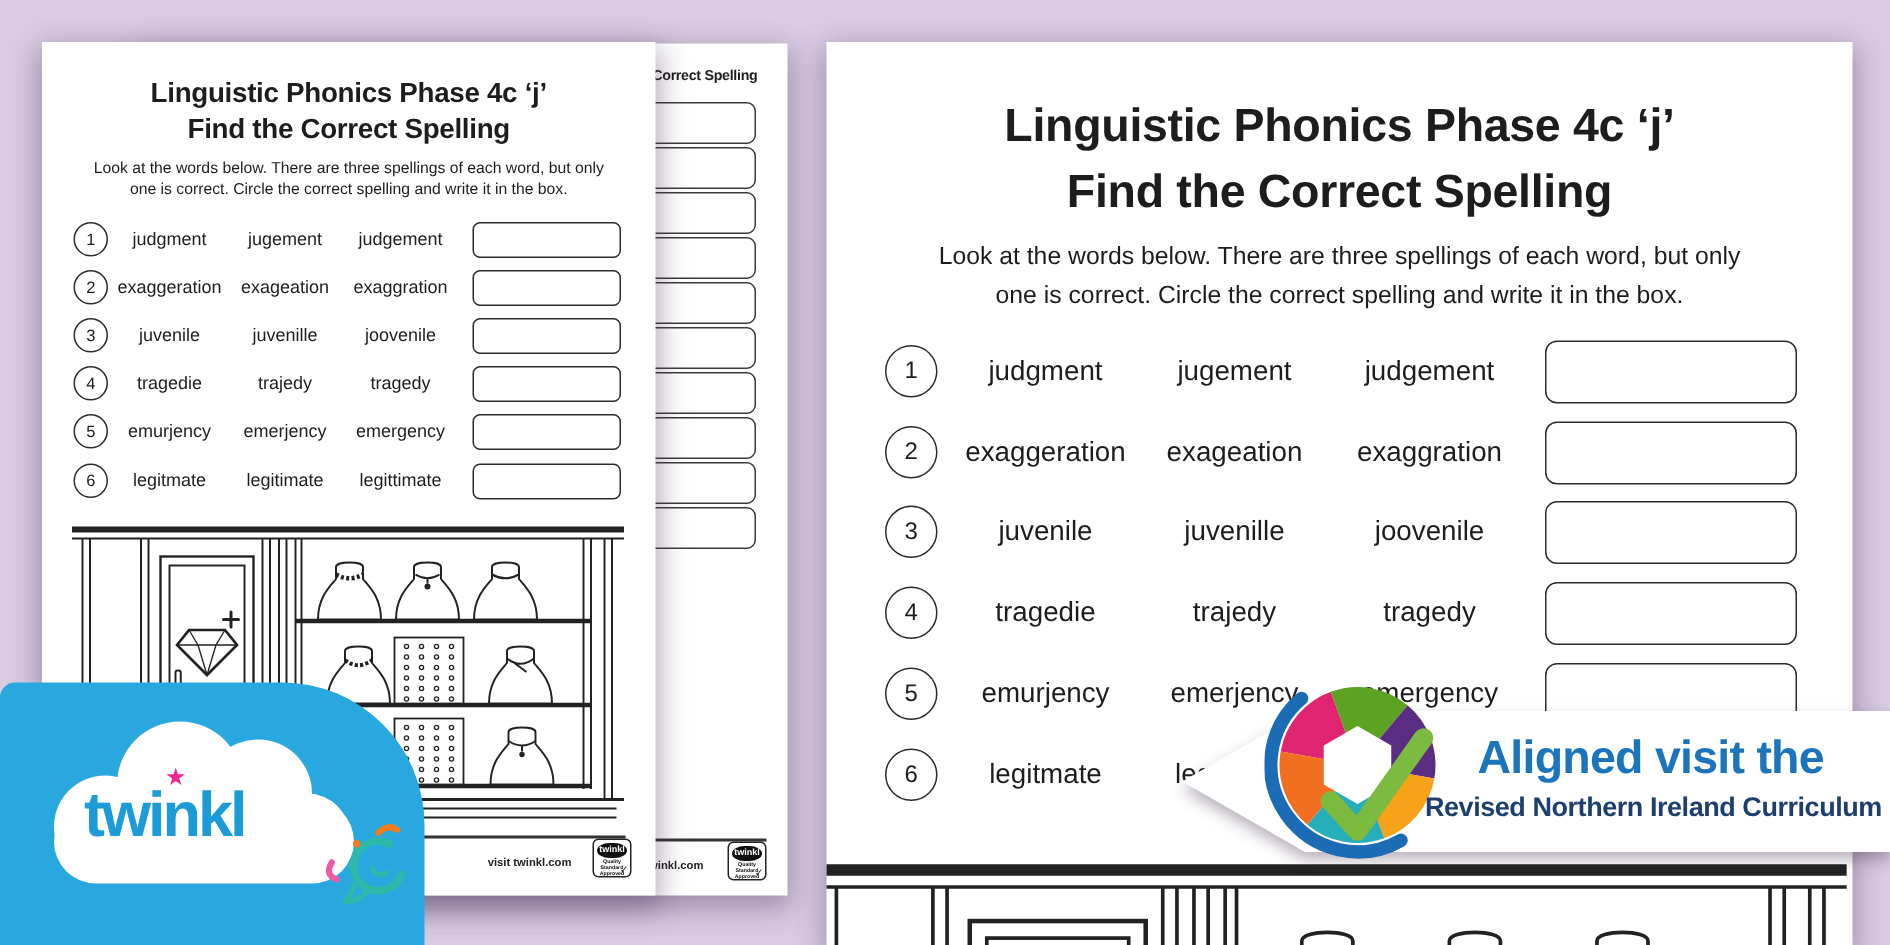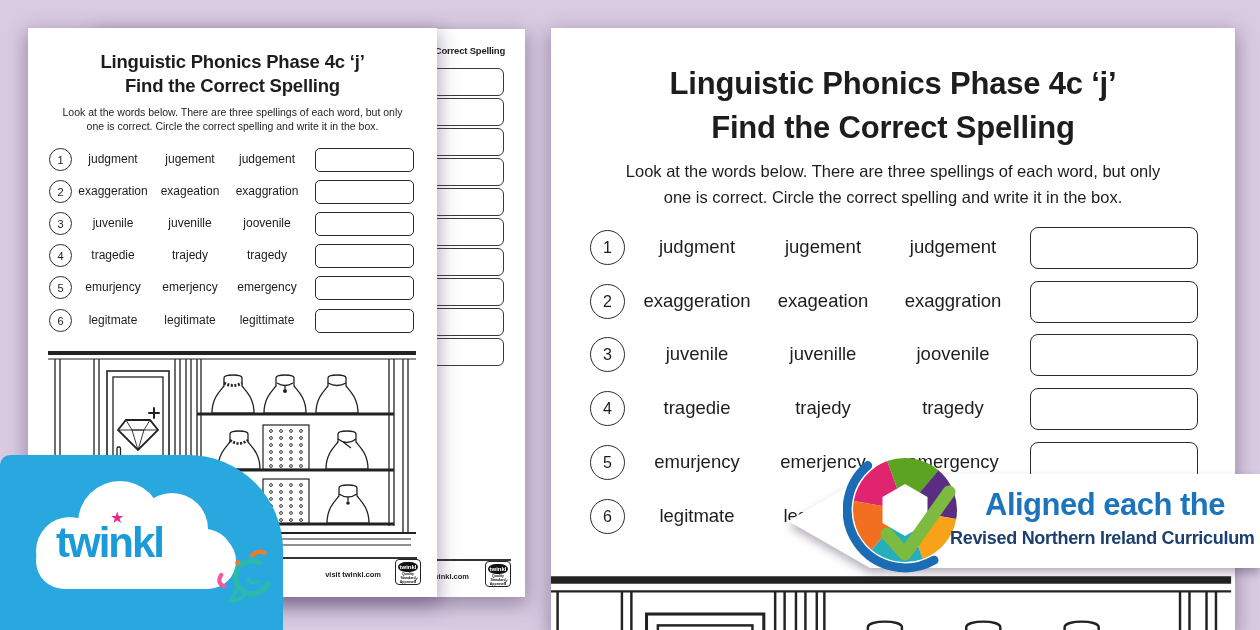--- a/index.html
+++ b/index.html
@@ -334,16 +334,16 @@
     <path d="M91,110.2 A58,58 0 0 1 24.7,15.6" fill="none" stroke="#1B6CB5" stroke-width="9" stroke-linecap="round"></path>
     <path d="M62,60 L10.8,51 A52,52 0 0 1 44.2,11.1 Z" fill="#E0246F"></path>
     <path d="M62,60 L44.2,11.1 A52,52 0 0 1 95.4,20.2 Z" fill="#5BA321"></path>
     <path d="M62,60 L95.4,20.2 A52,52 0 0 1 113.2,69 Z" fill="#5B2D82"></path>
     <path d="M62,60 L113.2,69 A52,52 0 0 1 79.8,108.9 Z" fill="#F7A218"></path>
     <path d="M62,60 L79.8,108.9 A52,52 0 0 1 28.6,99.8 Z" fill="#27AEBB"></path>
     <path d="M62,60 L28.6,99.8 A52,52 0 0 1 10.8,51 Z" fill="#F26F21"></path>
     <polygon points="62,34 84.5,47 84.5,73 62,86 39.5,73 39.5,47" fill="#ffffff"></polygon>
     <path d="M44,84 L62,104 L106,42" fill="none" stroke="#7DBA40" stroke-width="13" stroke-linecap="round" stroke-linejoin="round"></path>
   </svg>
-  <div class="badge-l1" style="color: rgb(28, 117, 188);">Aligned each the</div>
+  <div class="badge-l1" style="color: rgb(28, 117, 188);">Aligned visit the</div>
   <div class="badge-l2" style="color: rgb(28, 63, 112);">Revised Northern Ireland Curriculum</div>
 
 </div>
 
 </body></html>

